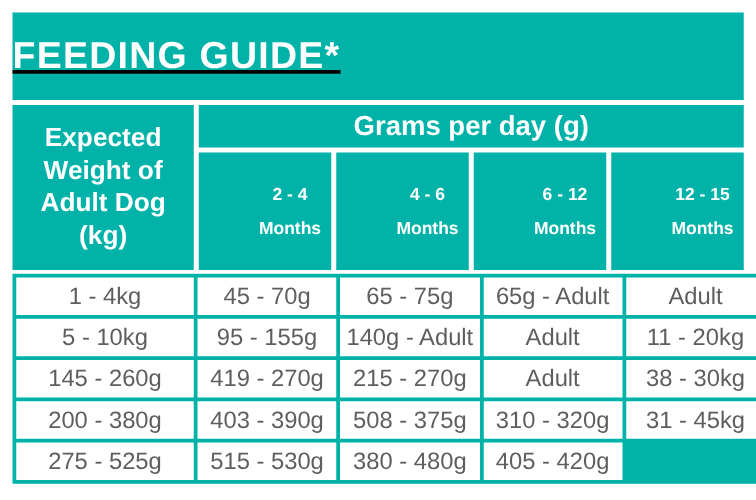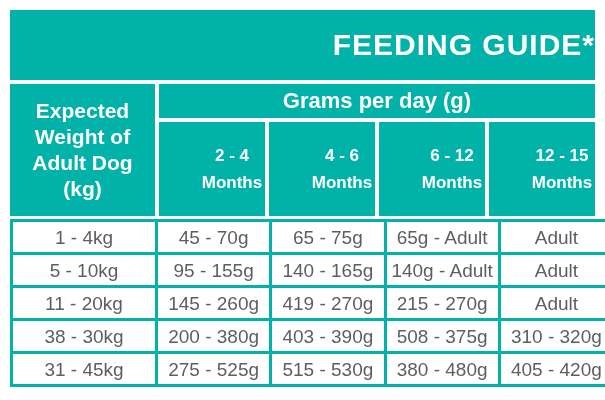--- a/index.html
+++ b/index.html
@@ -19,22 +19,23 @@
     overflow: hidden;
   }
 
   
   .title-bar {
     width: 585px;
     height: 70px;
     background: var(--teal);
     display: flex;
     align-items: center;
-    justify-content: flex-end;
+    justify-content: flex-start;
     margin-bottom: 4px;
+    text-decoration: underline;
   }
   .title-text {
     color: #ffffff;
     font-size: 30px;
     font-weight: 700;
     letter-spacing: 1px;
   }
 
   
   .header-grid {
@@ -58,21 +59,21 @@
     grid-row: 1 / 3;
     grid-column: 1;
     font-size: 21px;
     line-height: 26px;
   }
   .hcell.grams {
     grid-column: 2 / 6;
     font-size: 22px;
   }
   .hcell.month {
-    font-size: 17px;
+    font-size: 14px;
     line-height: 27px;
     padding-left: 40px;
   }
 
   
   .body-grid {
     width: 605px;
     margin-top: 3px;
     display: grid;
     grid-template-columns: 142px repeat(4, 1fr);
@@ -134,21 +135,20 @@
   <div class="body-grid">
 
     <div class="bcell">1 - 4kg</div>
     <div class="bcell">45 - 70g</div>
     <div class="bcell">65 - 75g</div>
     <div class="bcell">65g - Adult</div>
     <div class="bcell">Adult</div>
 
     <div class="bcell">5 - 10kg</div>
     <div class="bcell">95 - 155g</div>
-    <div class="bcell">140 - 165g</div>
     <div class="bcell">140g - Adult</div>
     <div class="bcell">Adult</div>
 
     <div class="bcell">11 - 20kg</div>
     <div class="bcell">145 - 260g</div>
     <div class="bcell">419 - 270g</div>
     <div class="bcell">215 - 270g</div>
     <div class="bcell">Adult</div>
 
     <div class="bcell">38 - 30kg</div>

